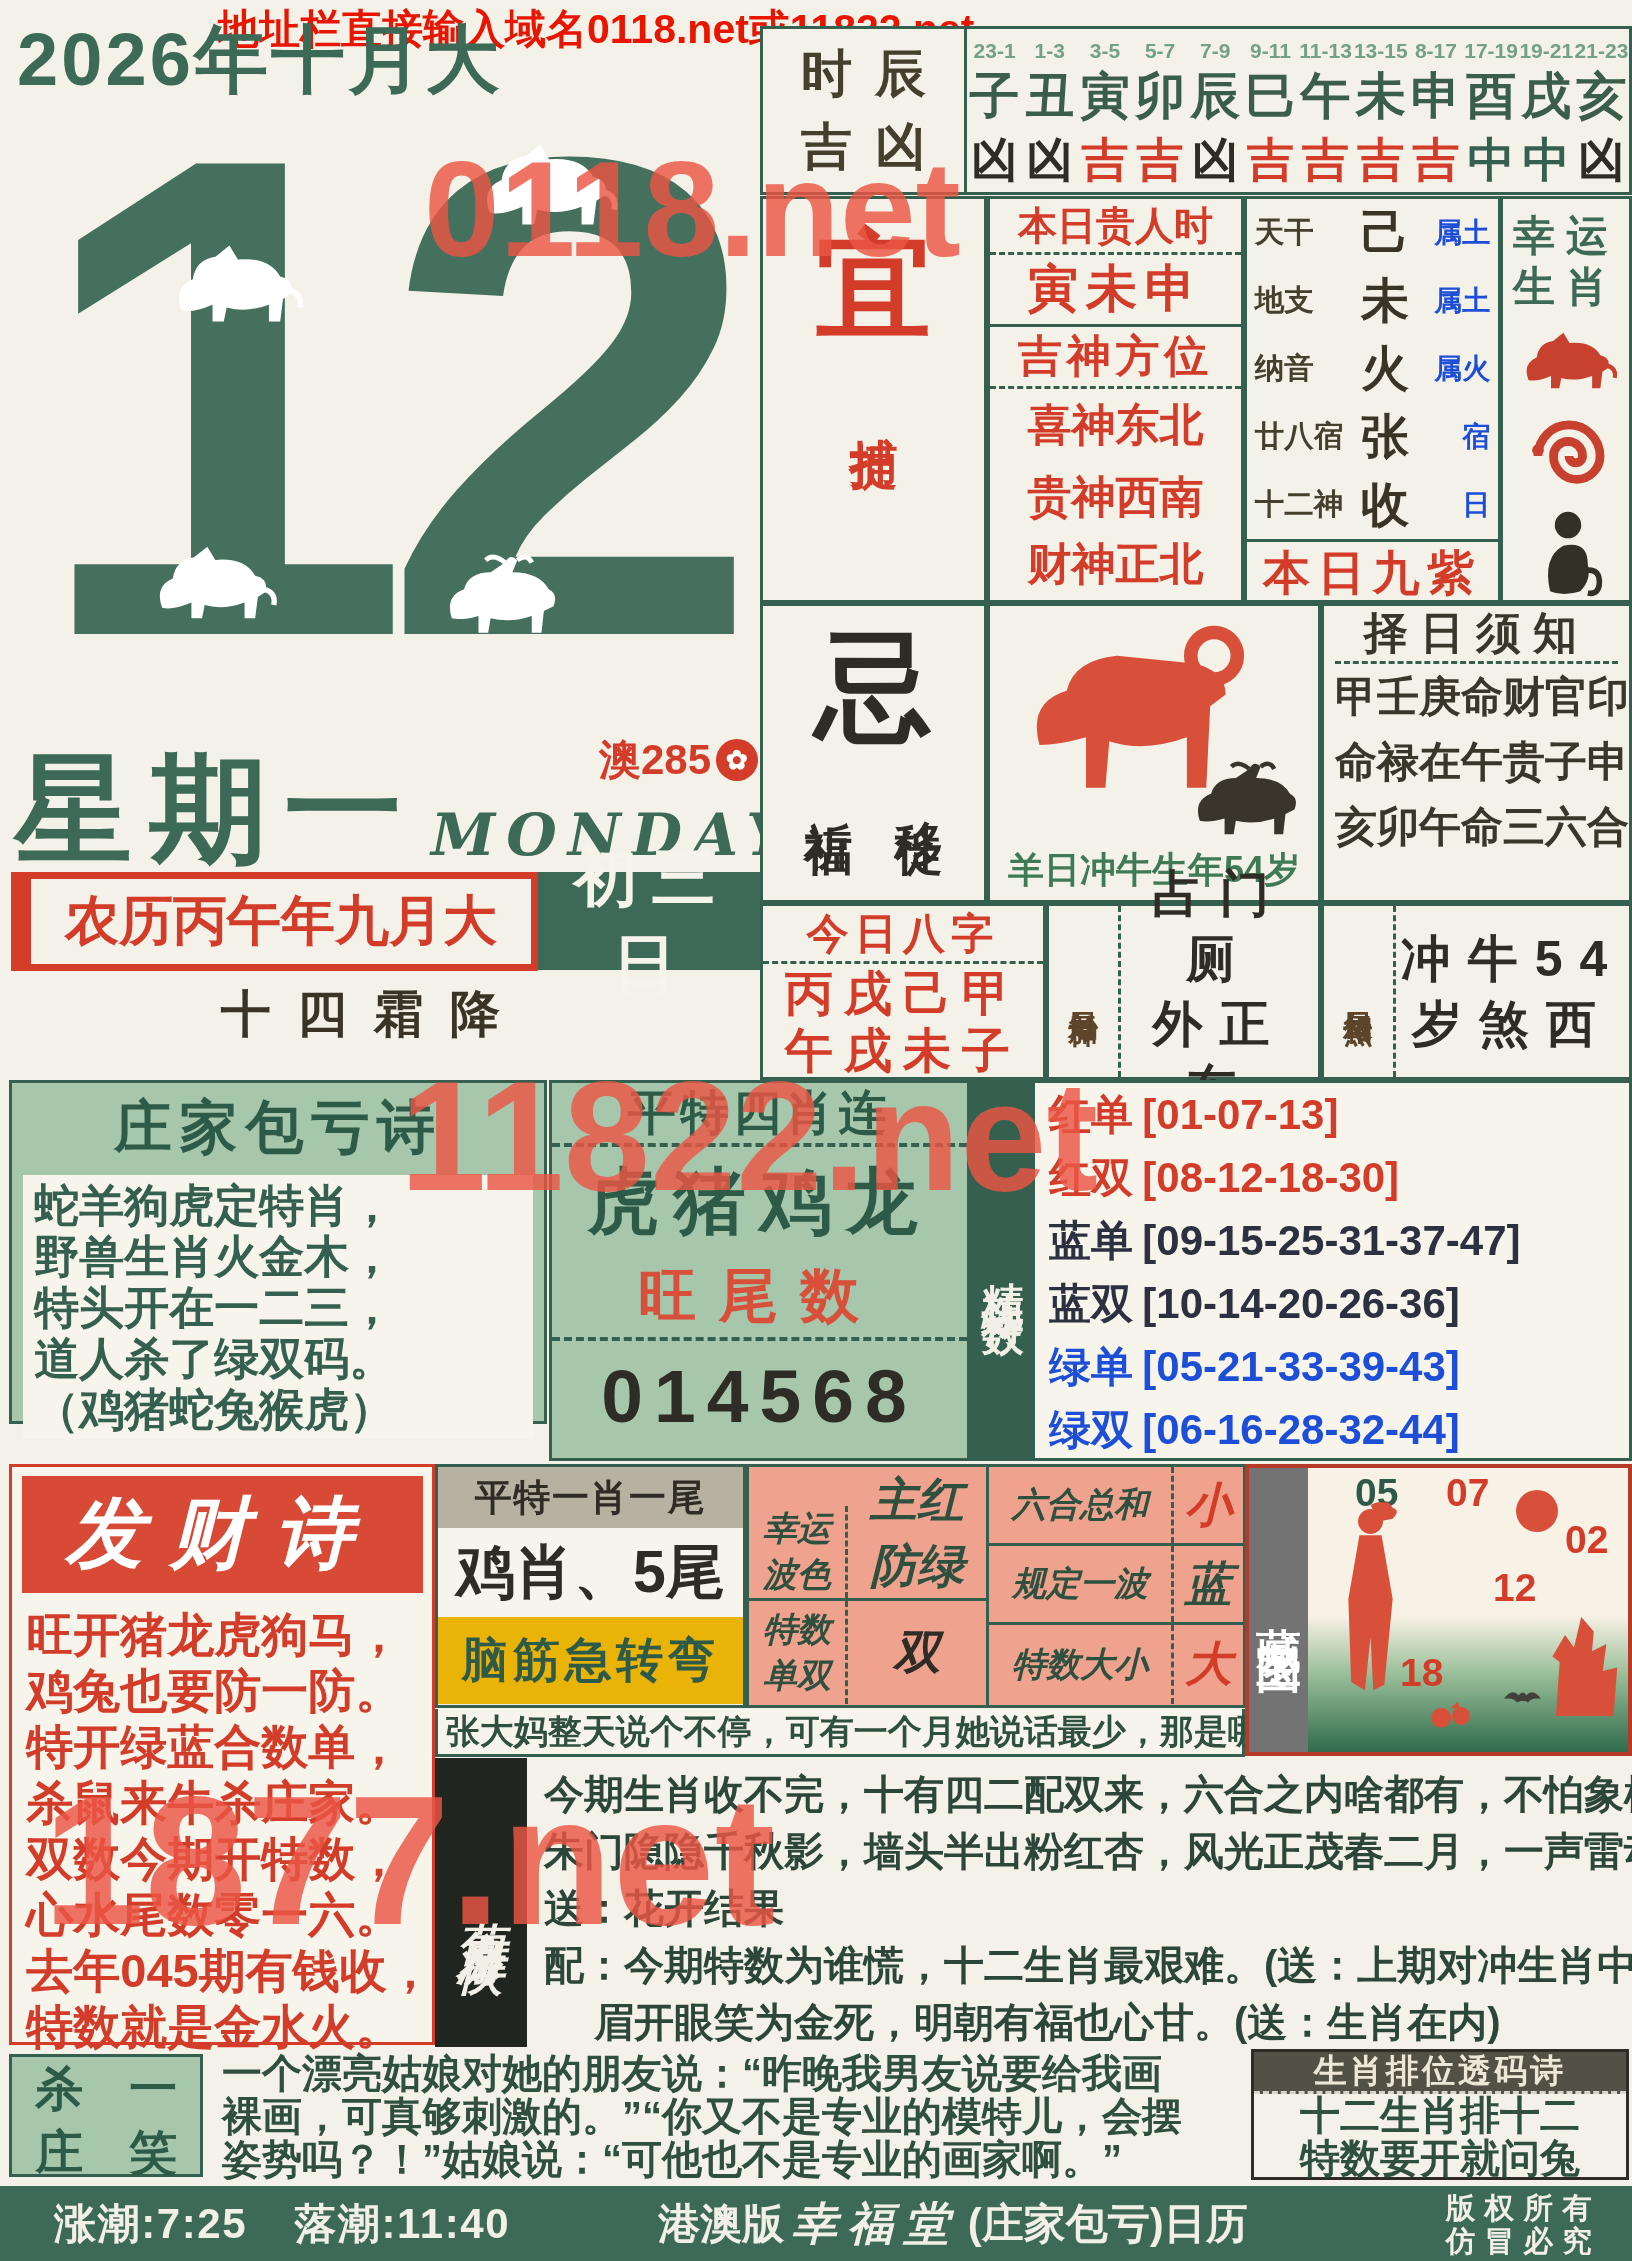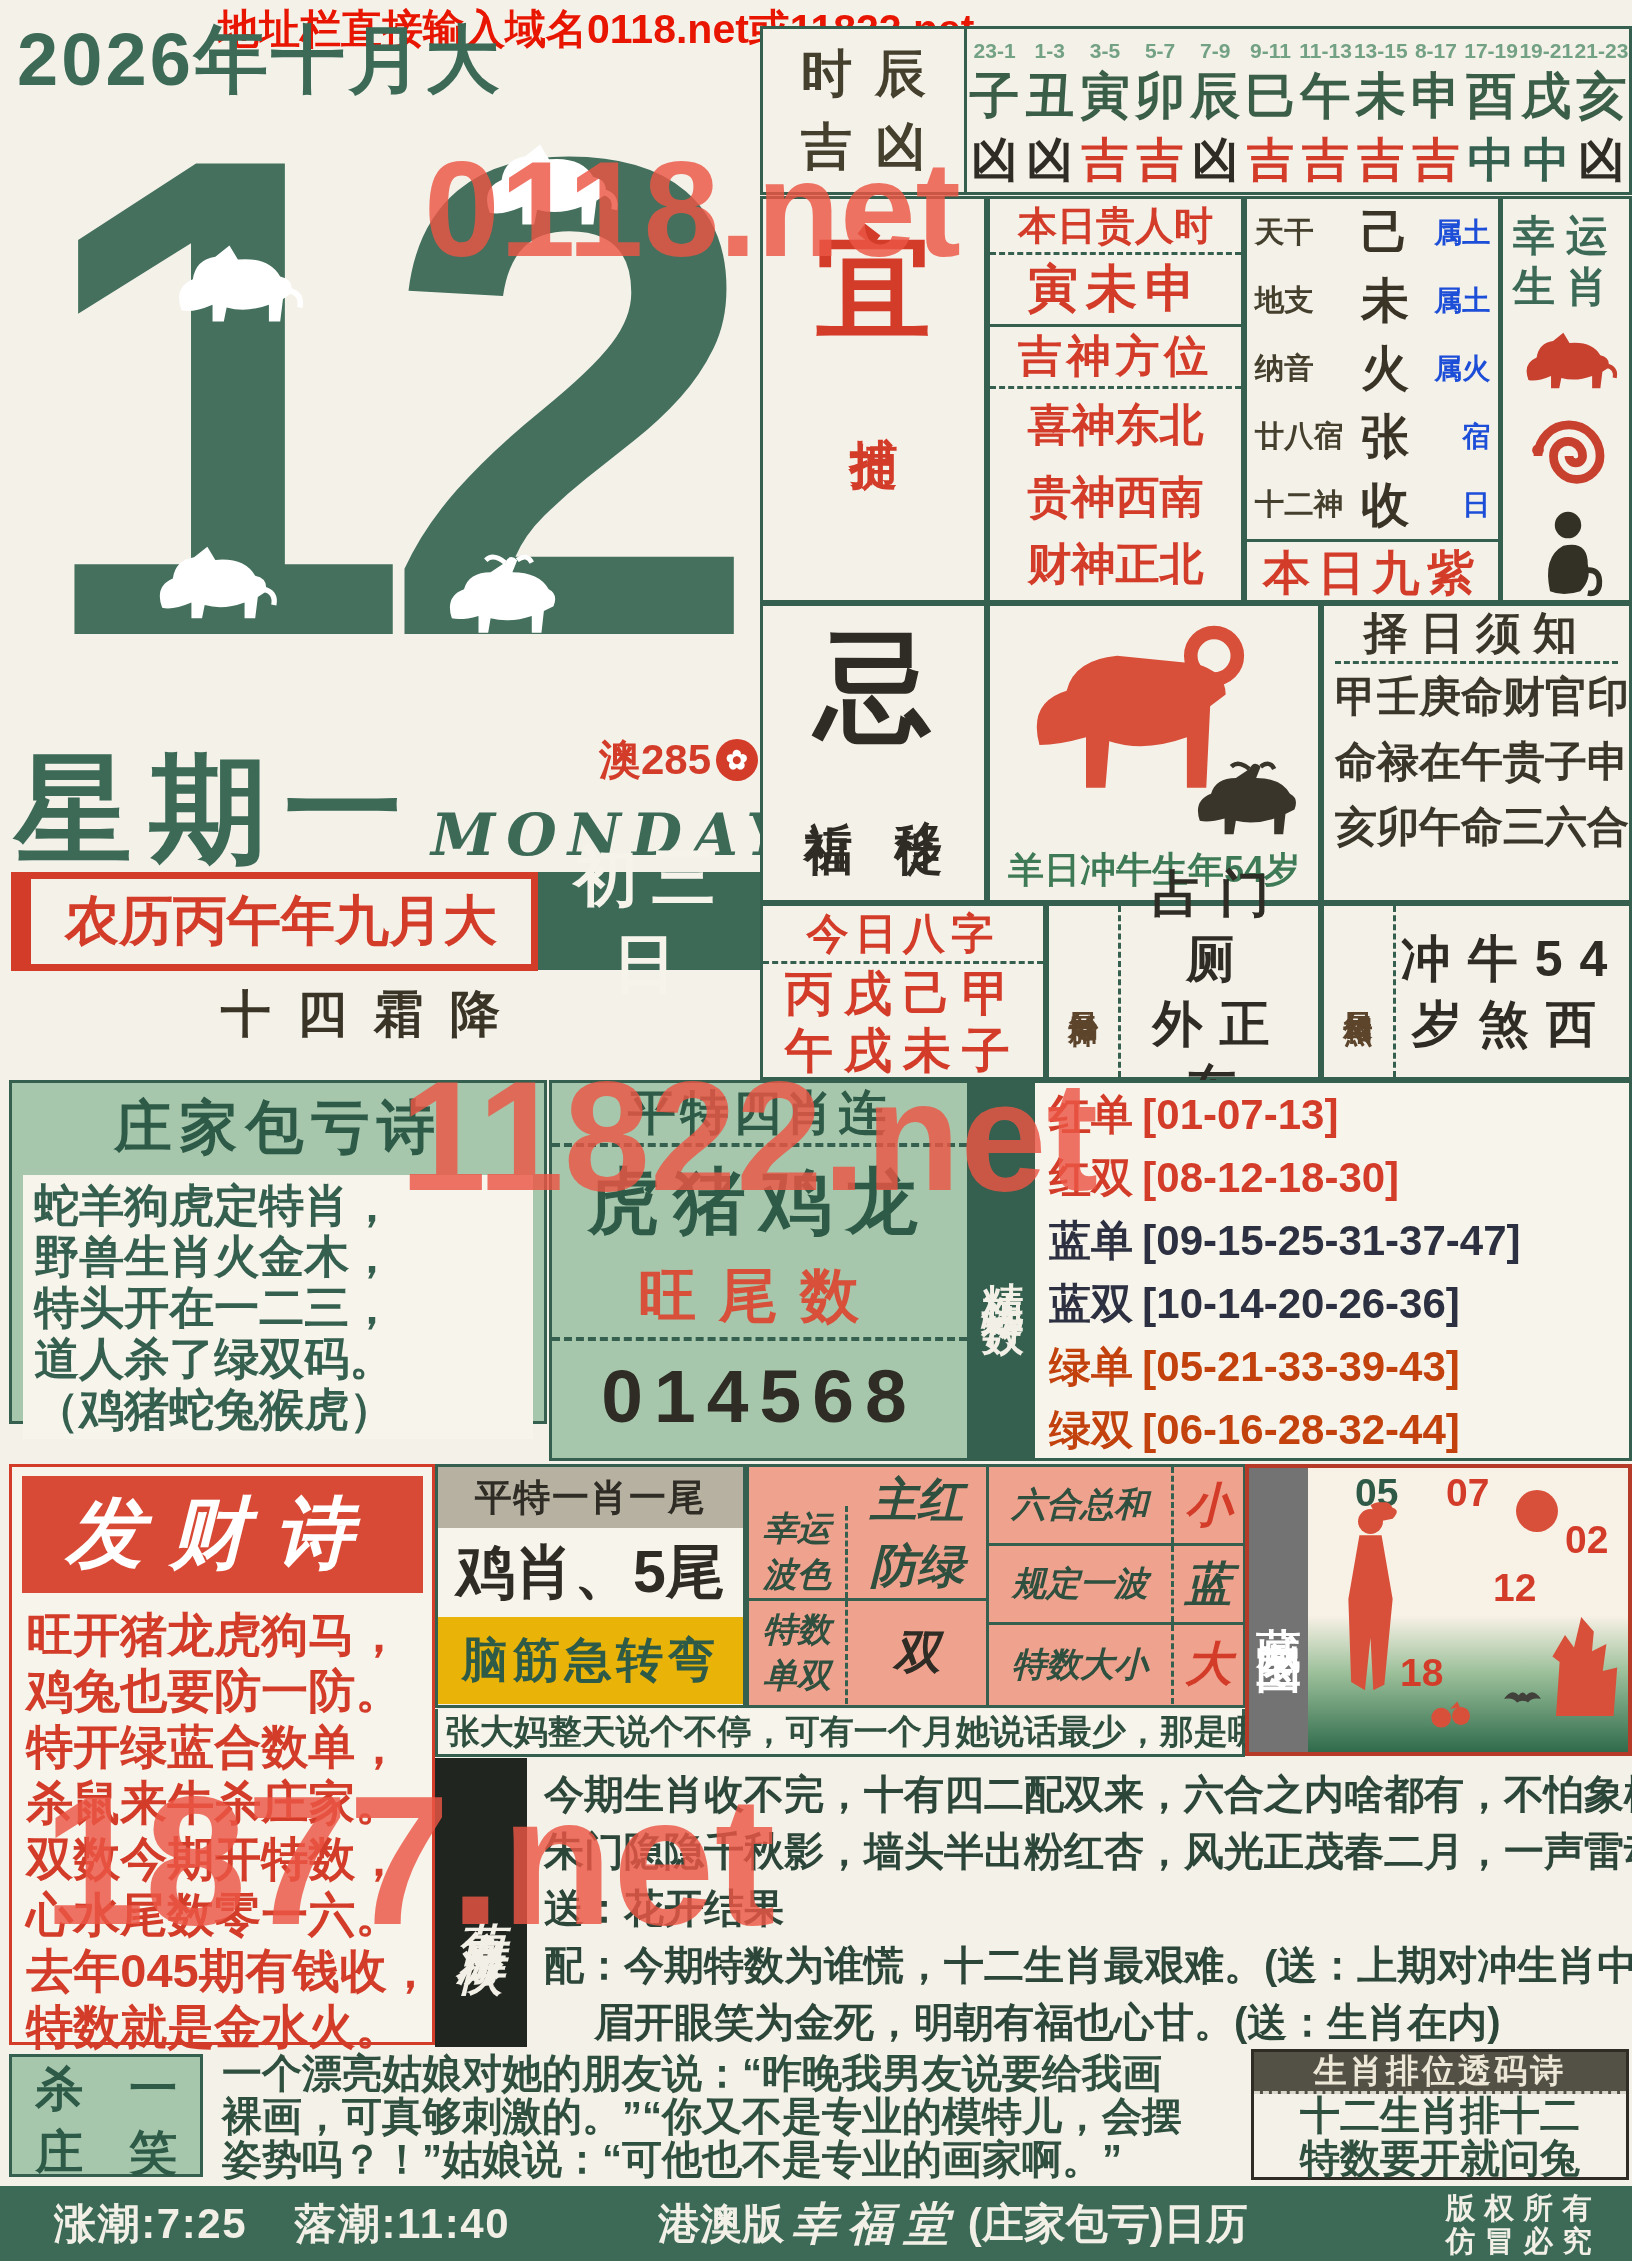--- a/index.html
+++ b/index.html
@@ -58,21 +58,21 @@
   
   .panel-green{background:#a6c7ac;border:3.9px solid #35604f;}
   .zj-head{font-size:58px;font-weight:bold;color:#2e5a48;letter-spacing:7.8px;text-align:center;padding-top:6.2px;}
   .zj-body{background:#f7f4ec;margin:7.8px 11px;padding:4.7px 11px;font-size:45px;font-weight:bold;color:#35604f;line-height:51px;}
   .p4-head{font-size:48px;font-weight:bold;color:#2e5a48;letter-spacing:4.7px;border-bottom:4.7px dashed #35604f;height:64px;}
   .p4-val{font-size:72px;font-weight:bold;color:#2e5a48;letter-spacing:14px;height:110px;}
   .p4-wang{font-size:59px;font-weight:bold;color:#d9503a;letter-spacing:22px;height:84px;border-bottom:4.7px dashed #35604f;}
   .p4-dig{font-size:75px;font-weight:bold;color:#2e2c24;letter-spacing:11px;height:110px;}
   .jx-bar{background:#35604f;color:#f2efe6;}
   .jx-row{height:63px;display:flex;align-items:center;padding-left:14px;font-size:42px;font-weight:bold;gap:9.3px;white-space:nowrap;}
-  .c-red{color:#d43c2a;}.c-blue{color:#2c3040;}.c-green{color:#c2410c;}
+  .c-red{color:#d43c2a;}.c-blue{color:#2c3040;}.c-green{color:#1d4ed8;}
   
   .fc-head{margin:9.3px;height:117px;background:#d84a35;color:#fff;font-size:78px;letter-spacing:26.4px;
            font-family:"DejaVu Serif",serif;font-style:italic;font-weight:bold;}
   .fc-body{padding:4.7px 14px;font-size:47px;font-weight:bold;color:#d43c2a;line-height:56px;white-space:nowrap;}
   .p1-head{height:61px;background:#b7b1a2;font-size:37px;font-weight:bold;color:#2e2c24;letter-spacing:1.6px;}
   .p1-val{height:89px;background:#f7f4ec;font-size:59px;font-weight:bold;color:#2e2c24;}
   .p1-nao{height:87px;background:#eab308;font-size:47px;font-weight:bold;color:#2e5a48;letter-spacing:4.7px;}
   .bose{background:#efa28e;}
   .bose-lab{font-family:"DejaVu Serif",serif;font-style:italic;font-weight:bold;color:#2f4f3f;font-size:34px;}
   .bose-val{font-family:"DejaVu Serif",serif;font-style:italic;font-weight:bold;font-size:47px;}

